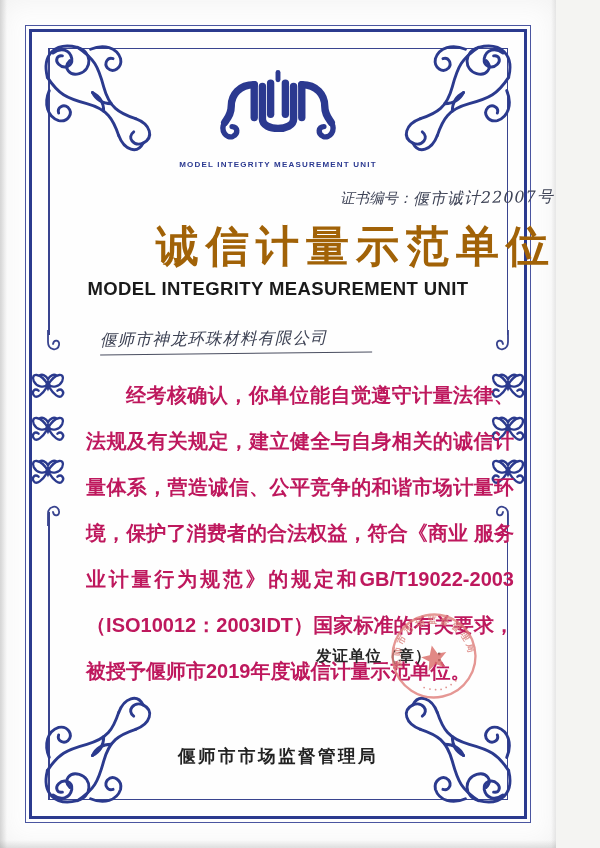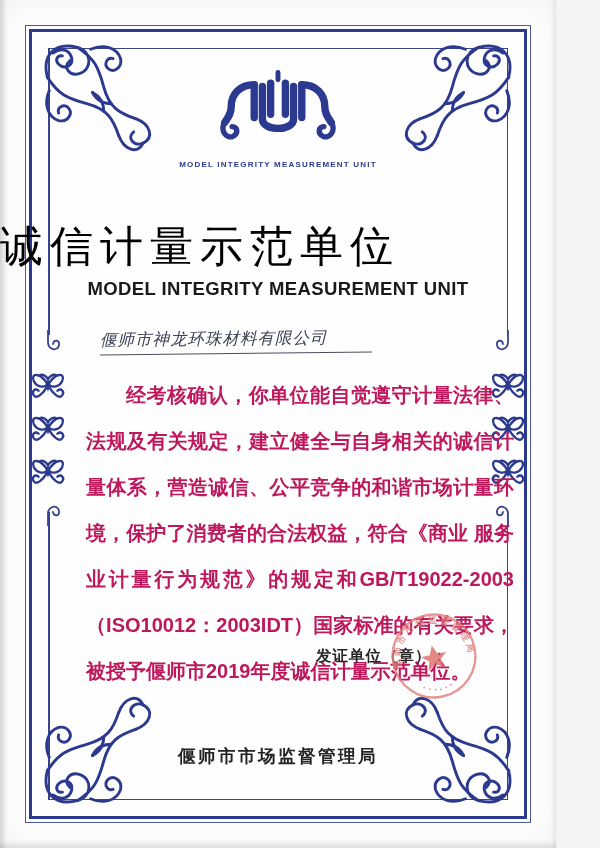--- a/index.html
+++ b/index.html
@@ -54,23 +54,23 @@
     letter-spacing:1.2px; }
 
   
   .cert-no { position:absolute; left:340px; top:188px; width:200px;
     font-size:14.5px; color:#3e4356; white-space:nowrap; }
   .cert-no .label { font-family:"DejaVu Serif", serif; font-style:italic; }
   .cert-no .value { font-family:"DejaVu Serif", serif; font-style:italic;
     font-size:16px; letter-spacing:1px; display:inline-block; transform:rotate(-1deg); }
 
   
-  .title-zh { position:absolute; left:0; right:0; top:218px; text-align:left;
-    font-family:"DejaVu Serif", serif; font-weight:normal; font-size:43px;
-    letter-spacing:7px; color:#000000; }
+  .title-zh { position:absolute; left:0; right:0; top:218px; text-align:right;
+    font-family:"DejaVu Serif", serif; font-weight:bold; font-size:43px;
+    letter-spacing:7px; color:#a16207; }
   .title-en { position:absolute; left:0; right:0; top:278px; text-align:center;
     font-weight:bold; font-size:18.5px; letter-spacing:0.4px; color:#1a1a1a; }
 
   
   .company { position:absolute; left:100px; top:328px; width:272px;
     border-bottom:1.6px solid #4a4e60; padding-bottom:3px;
     font-family:"DejaVu Serif", serif; font-style:italic; font-size:16.5px;
     color:#3d4254; letter-spacing:1px; transform:rotate(-0.6deg); }
 
   
@@ -188,20 +188,23 @@
       <path d="M46,18 C28,18 18,30 18,44 C18,54 14,58 10,64" stroke-width="9"></path>
       <path d="M46,18 L46,58" stroke-width="9"></path>
       <path d="M10,64 C4,74 12,84 20,81 C27,78 26,69 19,69" stroke-width="6.5"></path>
       <path d="M104,18 C122,18 132,30 132,44 C132,54 136,58 140,64" stroke-width="9"></path>
       <path d="M104,18 L104,58" stroke-width="9"></path>
       <path d="M140,64 C146,74 138,84 130,81 C123,78 124,69 131,69" stroke-width="6.5"></path>
     </svg>
     <div class="logo-caption">MODEL INTEGRITY MEASUREMENT UNIT</div>
   </div>
 
+  <div class="cert-no">
+    <span class="label">证书编号：</span><span class="value">偃市诚计22007号</span>
+  </div>
 
   <div class="title-zh">诚信计量示范单位</div>
   <div class="title-en">MODEL INTEGRITY MEASUREMENT UNIT</div>
 
   <div class="company">偃师市神龙环珠材料有限公司</div>
 
   <p class="body-text">经考核确认，你单位能自觉遵守计量法律、法规及有关规定，建立健全与自身相关的诚信计量体系，营造诚信、公平竞争的和谐市场计量环境，保护了消费者的合法权益，符合《商业 服务业计量行为规范》的规定和GB/T19022-2003（ISO10012：2003IDT）国家标准的有关要求，被授予偃师市2019年度诚信计量示范单位。</p>
 
   <div class="issuer">发证单位（章）：</div>
 

